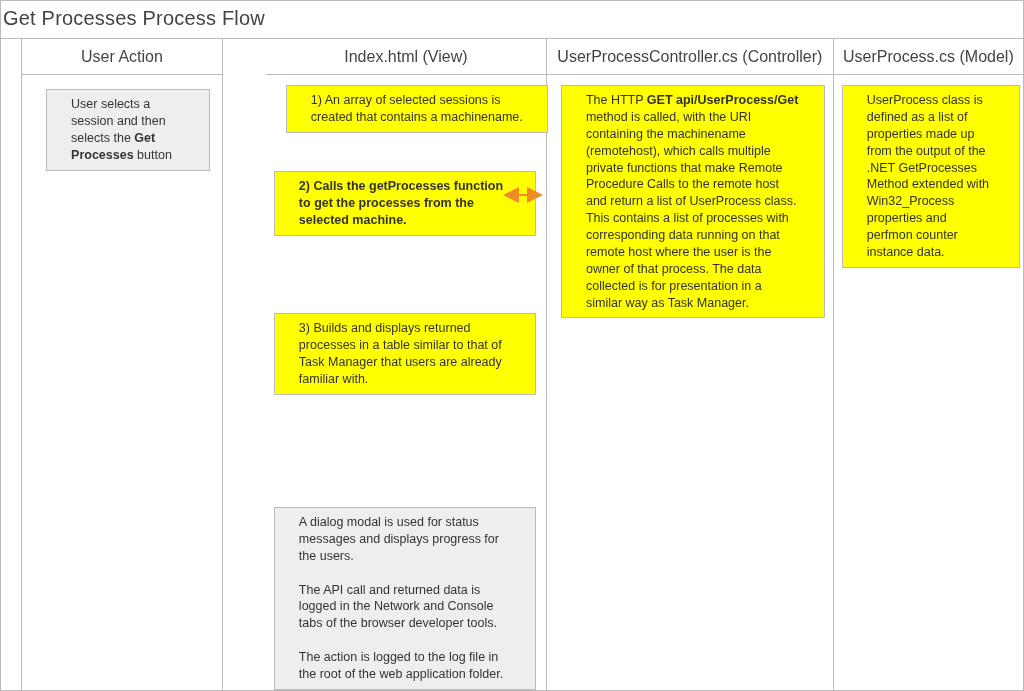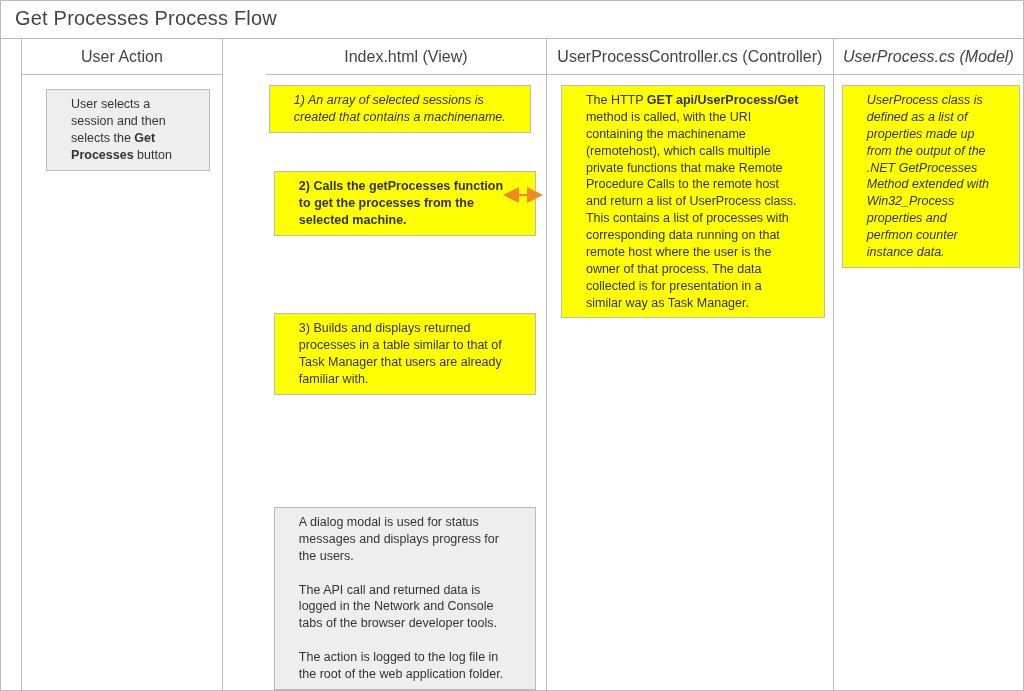--- a/index.html
+++ b/index.html
@@ -4,21 +4,21 @@
   <style>
     * { box-sizing: border-box; margin: 0; padding: 0; }
     body { font-family: "Segoe UI", Tahoma, sans-serif; font-size: 13px; color: #333; background: #fff; }
     .diagram {
       width: 1024px; height: 691px;
       border: 1px solid #bbb;
       position: relative;
       background: #fff;
     }
     .title {
-      padding: 6px 14px 8px 14px;
+      padding: 6px 14px 8px 2px;
       font-size: 20px;
       font-weight: 400;
       color: #444;
       border-bottom: 1px solid #bbb;
       letter-spacing: 0.2px;
     }
     .lanes {
       display: flex;
       height: calc(100% - 38px);
     }
@@ -42,21 +42,21 @@
       justify-content: center;
     }
     .lane-body {
       flex: 1;
       position: relative;
       padding: 12px 10px;
     }
     .lane.user-action { width: 210px; }
     .lane.view { width: 294px; margin-left: 43px; }
     .lane.controller { width: 300px; }
-    .lane.model { width: 198px; font-style: italic; }
+    .lane.model { width: 198px; }
     .note {
       position: absolute;
       border: 1px solid #bbb;
       padding: 6px 24px;
       font-size: 12.5px;
       line-height: 1.35;
       background: #f7f7f7;
     }
     .note.yellow { background: #ffff00; }
     .note.grey { background: #eeeeee; }
@@ -79,21 +79,21 @@
       <div class="lane-body">
         <div class="note grey" style="left:24px; top:14px; width:164px;">
           <span>User selects a session and then selects the </span><span class="bold">Get Processes</span><span> button</span>
         </div>
       </div>
     </div>
 
     <div class="lane view">
       <div class="lane-header">Index.html (View)</div>
       <div class="lane-body">
-        <div class="note yellow" style="left:3px; top:10px; width:262px;font-style:italic;">1) An array of selected sessions is created that contains a machinename.</div>
+        <div class="note yellow" style="left:20px; top:10px; width:262px;">1) An array of selected sessions is created that contains a machinename.</div>
         <div class="note yellow" style="left:8px; top:96px; width:262px;font-weight:bold;">2) Calls the getProcesses function to get the processes from the selected machine.</div>
         <div class="note yellow" style="left:8px; top:238px; width:262px;">3) Builds and displays returned processes in a table similar to that of Task Manager that users are already familiar with.</div>
         <div class="note grey" style="left:8px; top:432px; width:262px;">
           <span>A dialog modal is used for status messages and displays progress for the users.</span><br><br>
           <span>The API call and returned data is logged in the Network and Console tabs of the browser developer tools.</span><br><br>
           <span>The action is logged to the log file in the root of the web application folder.</span>
         </div>
       </div>
     </div>
 

